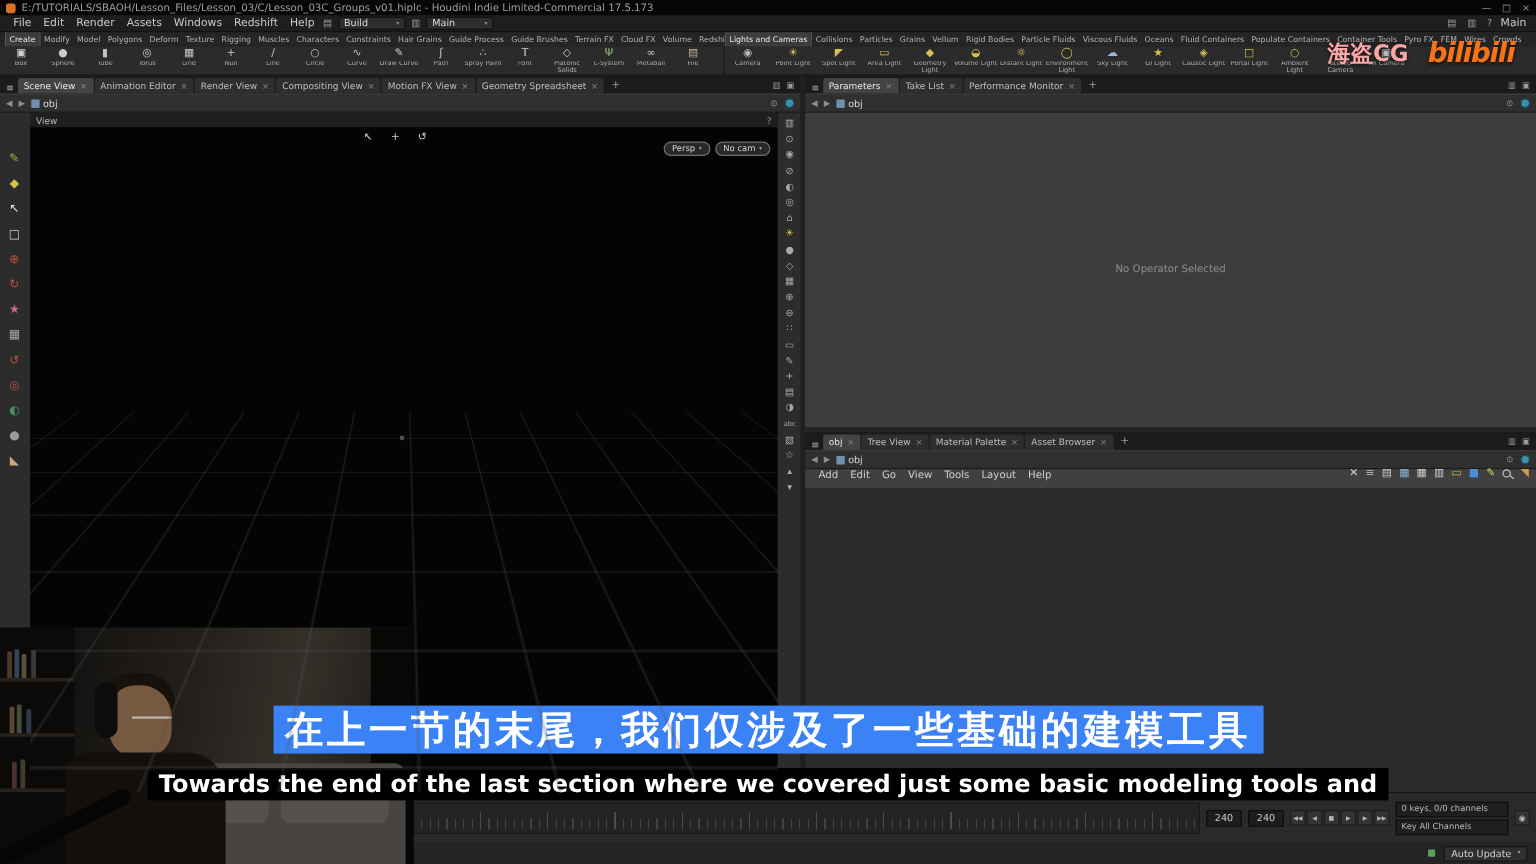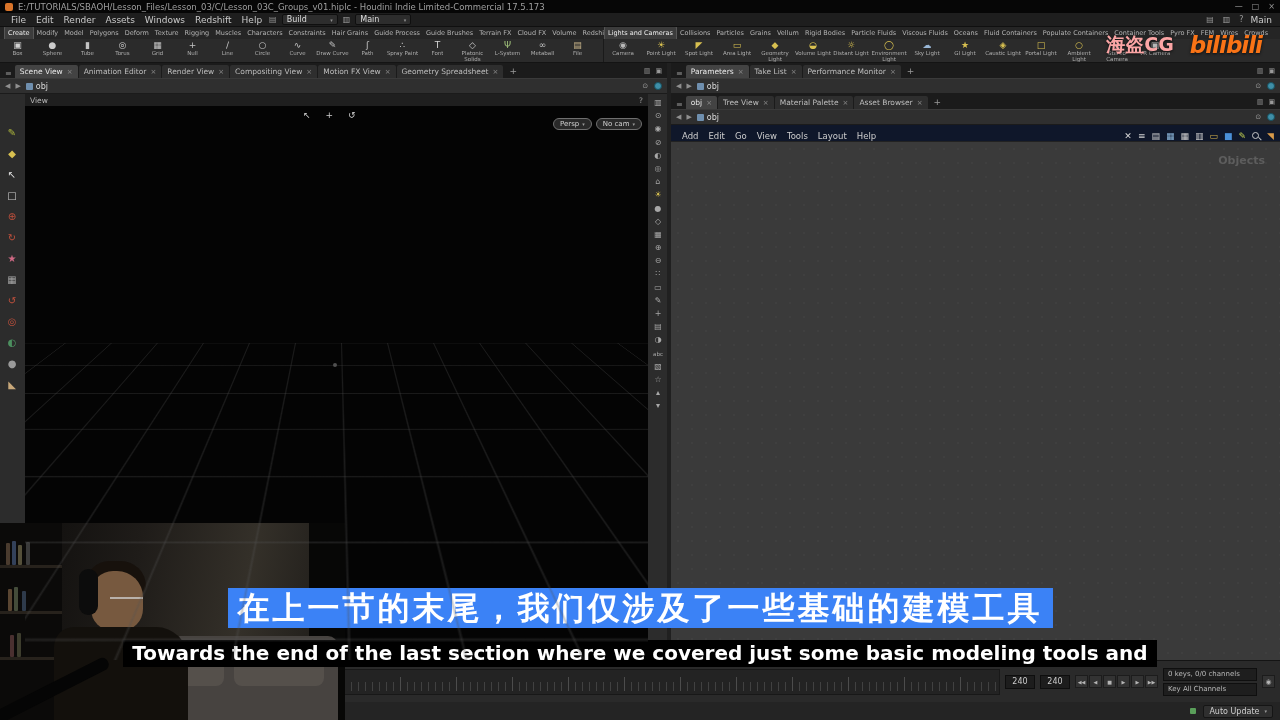--- a/index.html
+++ b/index.html
@@ -66,21 +66,21 @@
 .origin-dot{position:absolute;left:49.5%;top:47.5%;width:4px;height:4px;background:#6f6f6f;border-radius:50%;opacity:.7}
 .vp-right-toolbar{width:18px;background:#2c2c2c;display:flex;flex-direction:column;align-items:center;padding-top:5px;gap:5.2px;flex:none}
 .vp-right-toolbar .vicon{font-size:8px;line-height:8px;color:var(--c,#a8a8a8)}
 .vicon.txt{font-size:5.5px;letter-spacing:0}
 
 
 .right-pane{position:absolute;left:671px;top:0;width:609px;height:597px;display:flex;flex-direction:column}
 .vsplit{position:absolute;left:667px;top:0;width:4px;height:597px;background:#202020}
 .params-content{height:266px;background:#3d3d3d;position:relative;border-bottom:4px solid #242424;flex:none}
 .no-op{position:absolute;top:50%;left:50%;transform:translate(-50%,-50%);color:#8f8f8f;font-size:8.5px}
-.net-menubar{height:17px;background:#0f172a;display:flex;align-items:flex-end;padding:0 6px;font-size:8.5px;color:#cdcdcd;border-bottom:1px solid #222}
+.net-menubar{height:17px;background:#404040;display:flex;align-items:flex-start;padding:0 6px;font-size:8.5px;color:#cdcdcd;border-bottom:1px solid #222}
 .net-menu-icons{margin-left:auto;display:flex;gap:6px;align-items:center}
 .net-menu-icons .vicon{font-size:9px;line-height:9px;color:var(--c,#c0c0c0)}
 .net-canvas{flex:1;position:relative;background:#3a3a3a;background-image:radial-gradient(rgba(255,255,255,.028) 1px,transparent 1px);background-size:14px 14px}
 .net-context{position:absolute;top:12px;right:15px;color:#5d5d5d;font-weight:bold;font-size:11px}
 .magnifier{position:relative;width:9px;height:9px;display:inline-block}
 .magnifier::before{content:"";position:absolute;left:0;top:0;width:5px;height:5px;border:1px solid #c8c8c8;border-radius:50%}
 .magnifier::after{content:"";position:absolute;left:5.5px;top:6px;width:3.5px;height:1px;background:#c8c8c8;transform:rotate(45deg)}
 
 
 .playbar{position:absolute;left:0;top:660px;width:1280px;height:42px;background:#2a2a2a;border-top:1px solid #141414;display:flex;align-items:center;padding:0 5px;gap:5px}
@@ -495,20 +495,23 @@
         <span class="nav-ar">▶</span>
         <span class="crumb">
           <span class="crumb-icon"></span>
           <span>obj</span>
         </span>
         <div class="path-right">
           <span>⊙</span>
           <span class="link-dot"></span>
         </div>
       </div>
+      <div class="params-content">
+        <div class="no-op">No Operator Selected</div>
+      </div>
 
       <div class="pane-tabbar">
         <span class="mini-icon">≡</span>
         <div class="dl-flex" style="gap:1px">
             <div class="ptab active">
             <span>obj</span>
             <span class="tab-close">×</span>
           </div>
             <div class="ptab">
             <span>Tree View</span>
@@ -557,23 +560,20 @@
             <span class="vicon" style="--c: #cfcfcf;">▤</span>
             <span class="vicon" style="--c: #8ab4d8;">▦</span>
             <span class="vicon" style="--c: #cfcfcf;">▦</span>
             <span class="vicon" style="--c: #cfcfcf;">▥</span>
             <span class="vicon" style="--c: #d8b44a;">▭</span>
             <span class="vicon" style="--c: #4a90d8;">■</span>
             <span class="vicon" style="--c: #c9d853;">✎</span>
             <span class="vicon magnifier"></span>
             <span class="vicon" style="--c: #d89a4a;">◥</span>
           </div>
-      </div>
-      <div class="net-canvas">
-        <div class="net-context">Objects</div>
       </div>
     </div>
   </div>
 
   <div class="playbar">
     <div class="ruler">
       <div class="ticks"></div>
       <div class="ticks-major"></div>
       <div class="playhead"></div>
     </div>

